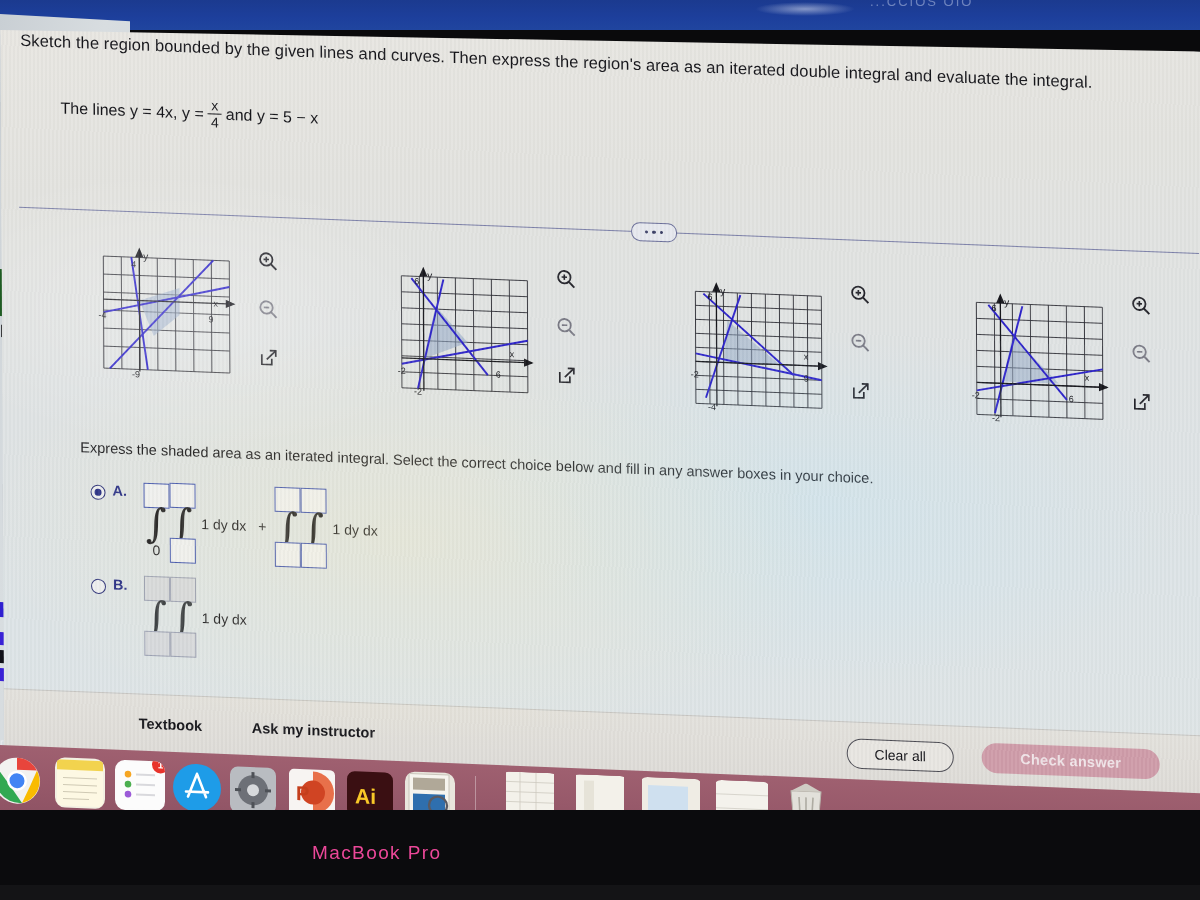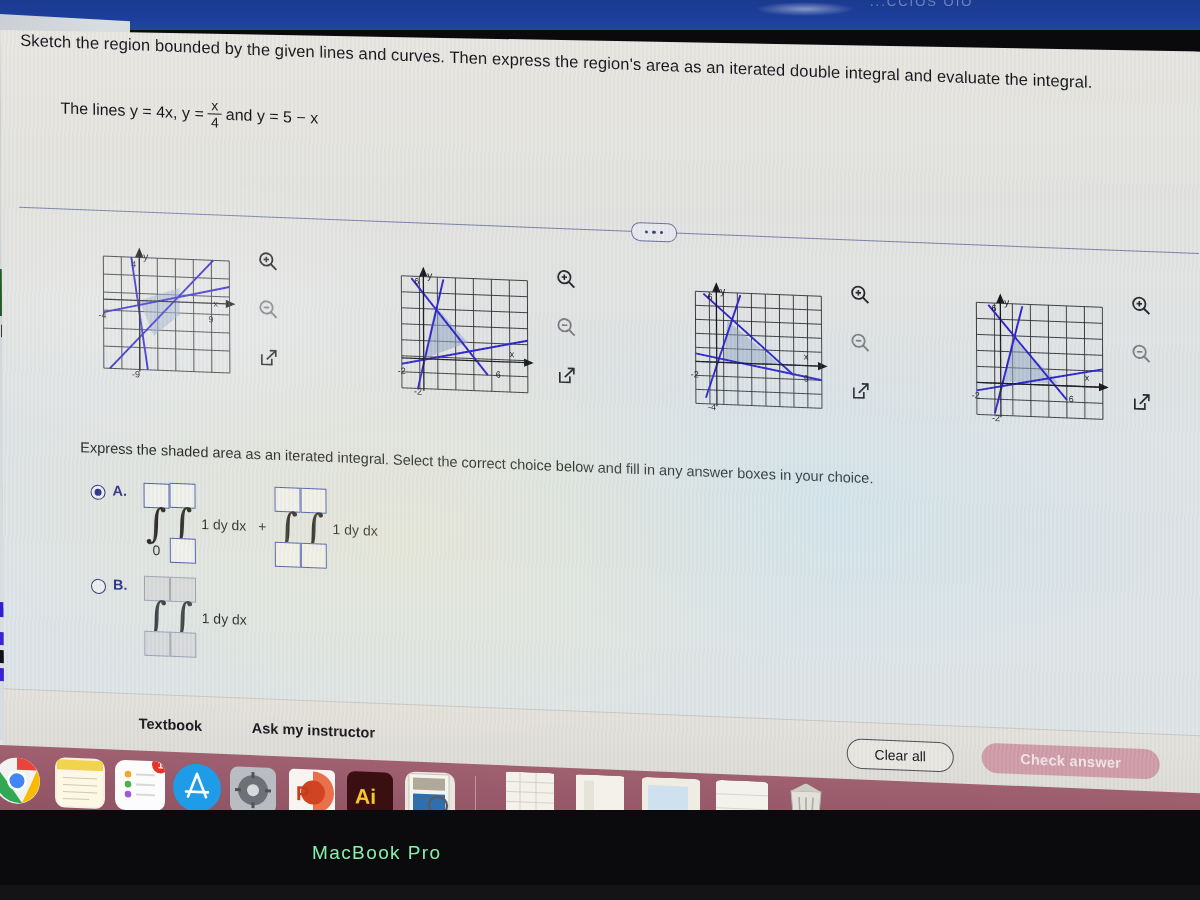--- a/index.html
+++ b/index.html
@@ -157,21 +157,21 @@
   .dicon{position:absolute;top:6px;width:50px;height:50px;border-radius:10px;overflow:hidden;}
   .badge{
     position:absolute;right:-4px;top:-5px;width:17px;height:17px;border-radius:50%;
     background:#e8332c;color:#fff;font-size:10px;display:flex;align-items:center;justify-content:center;font-weight:bold;
   }
   .dsep{position:absolute;top:8px;width:1px;height:48px;background:rgba(255,255,255,.35);}
   .bottom-black{
     position:absolute;left:0;top:810px;width:1200px;height:90px;background:#0b0b0d;
   }
   .mbp{
-    position:absolute;left:312px;top:842px;font-size:19px;color:#86efac;letter-spacing:1.4px;
+    position:absolute;left:312px;top:842px;font-size:19px;color:#ec4899;letter-spacing:1.4px;
   }
   .bezel-bottom{position:absolute;left:0;top:885px;width:1200px;height:15px;background:#141416;}
 </style>
 </head>
 <body>
 
 <div id="screen">
 
   <div class="blue-top">
     <div class="smudge"></div>

